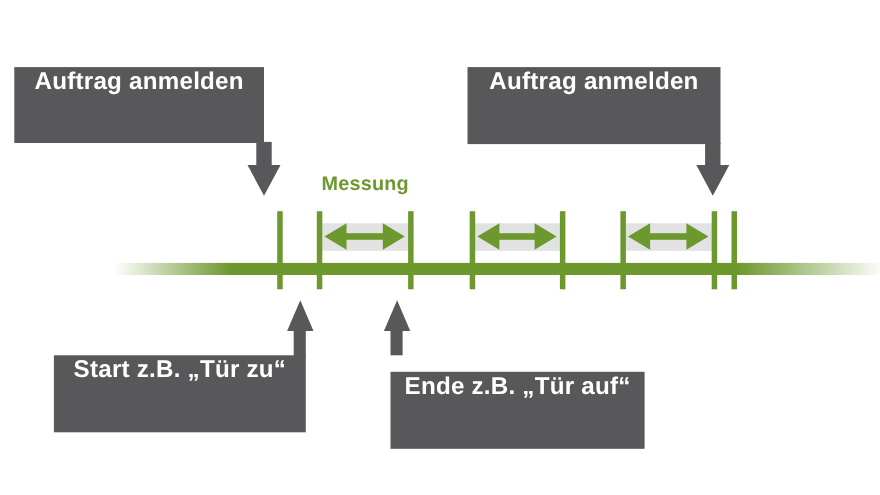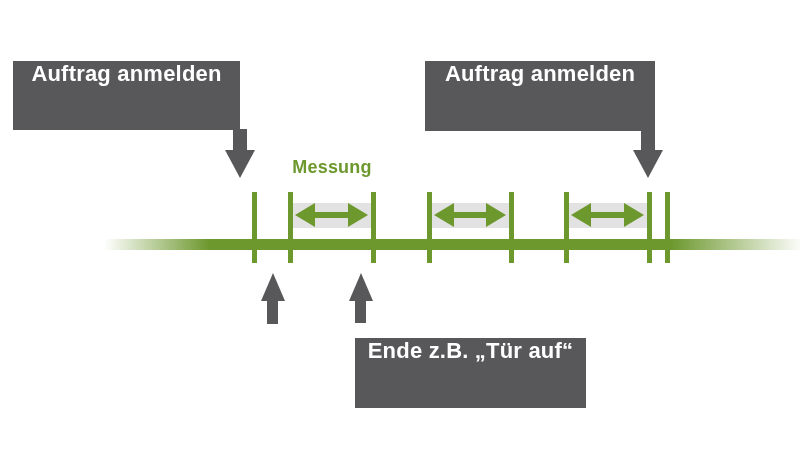--- a/index.html
+++ b/index.html
@@ -60,20 +60,23 @@
 <body>
 
 <div class="canvas">
 
   <div class="callout" id="c-anmelden">
     <span>Auftrag anmelden</span>
   </div>
   <div class="callout" id="c-abmelden">
     <span>Auftrag anmelden</span>
   </div>
+  <div class="callout" id="c-start">
+    <span>Start z.B. „Tür zu“</span>
+  </div>
   <div class="callout" id="c-ende">
     <span>Ende z.B. „Tür auf“</span>
   </div>
 
   <div class="stem" id="a1-stem"></div>
   <div class="head head-down" id="a1-head"></div>
 
   <div class="stem" id="a2-stem"></div>
   <div class="head head-down" id="a2-head"></div>
 

